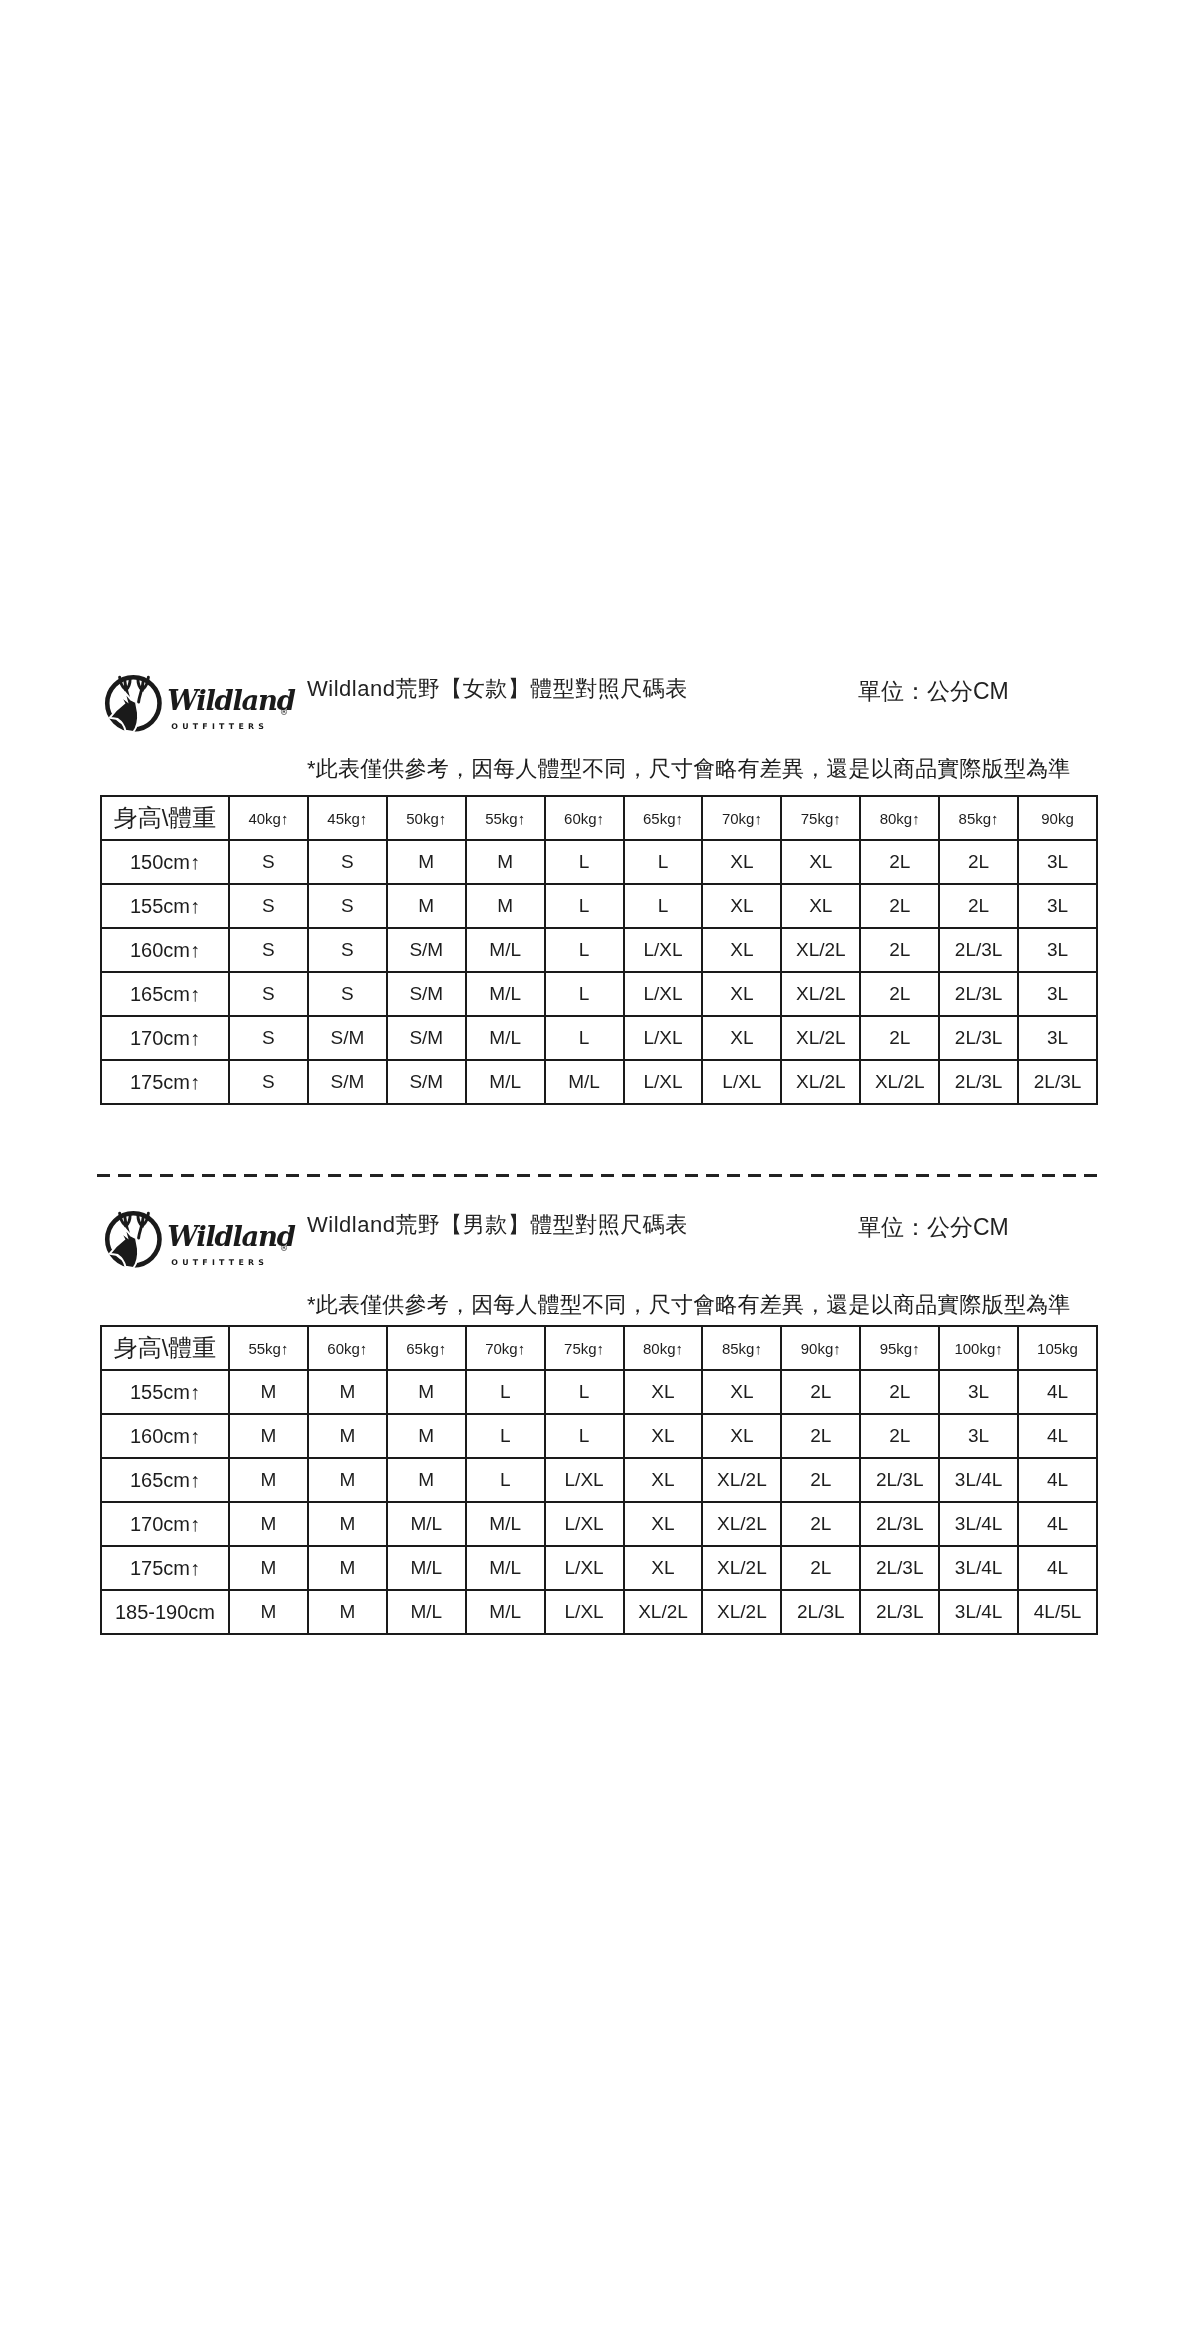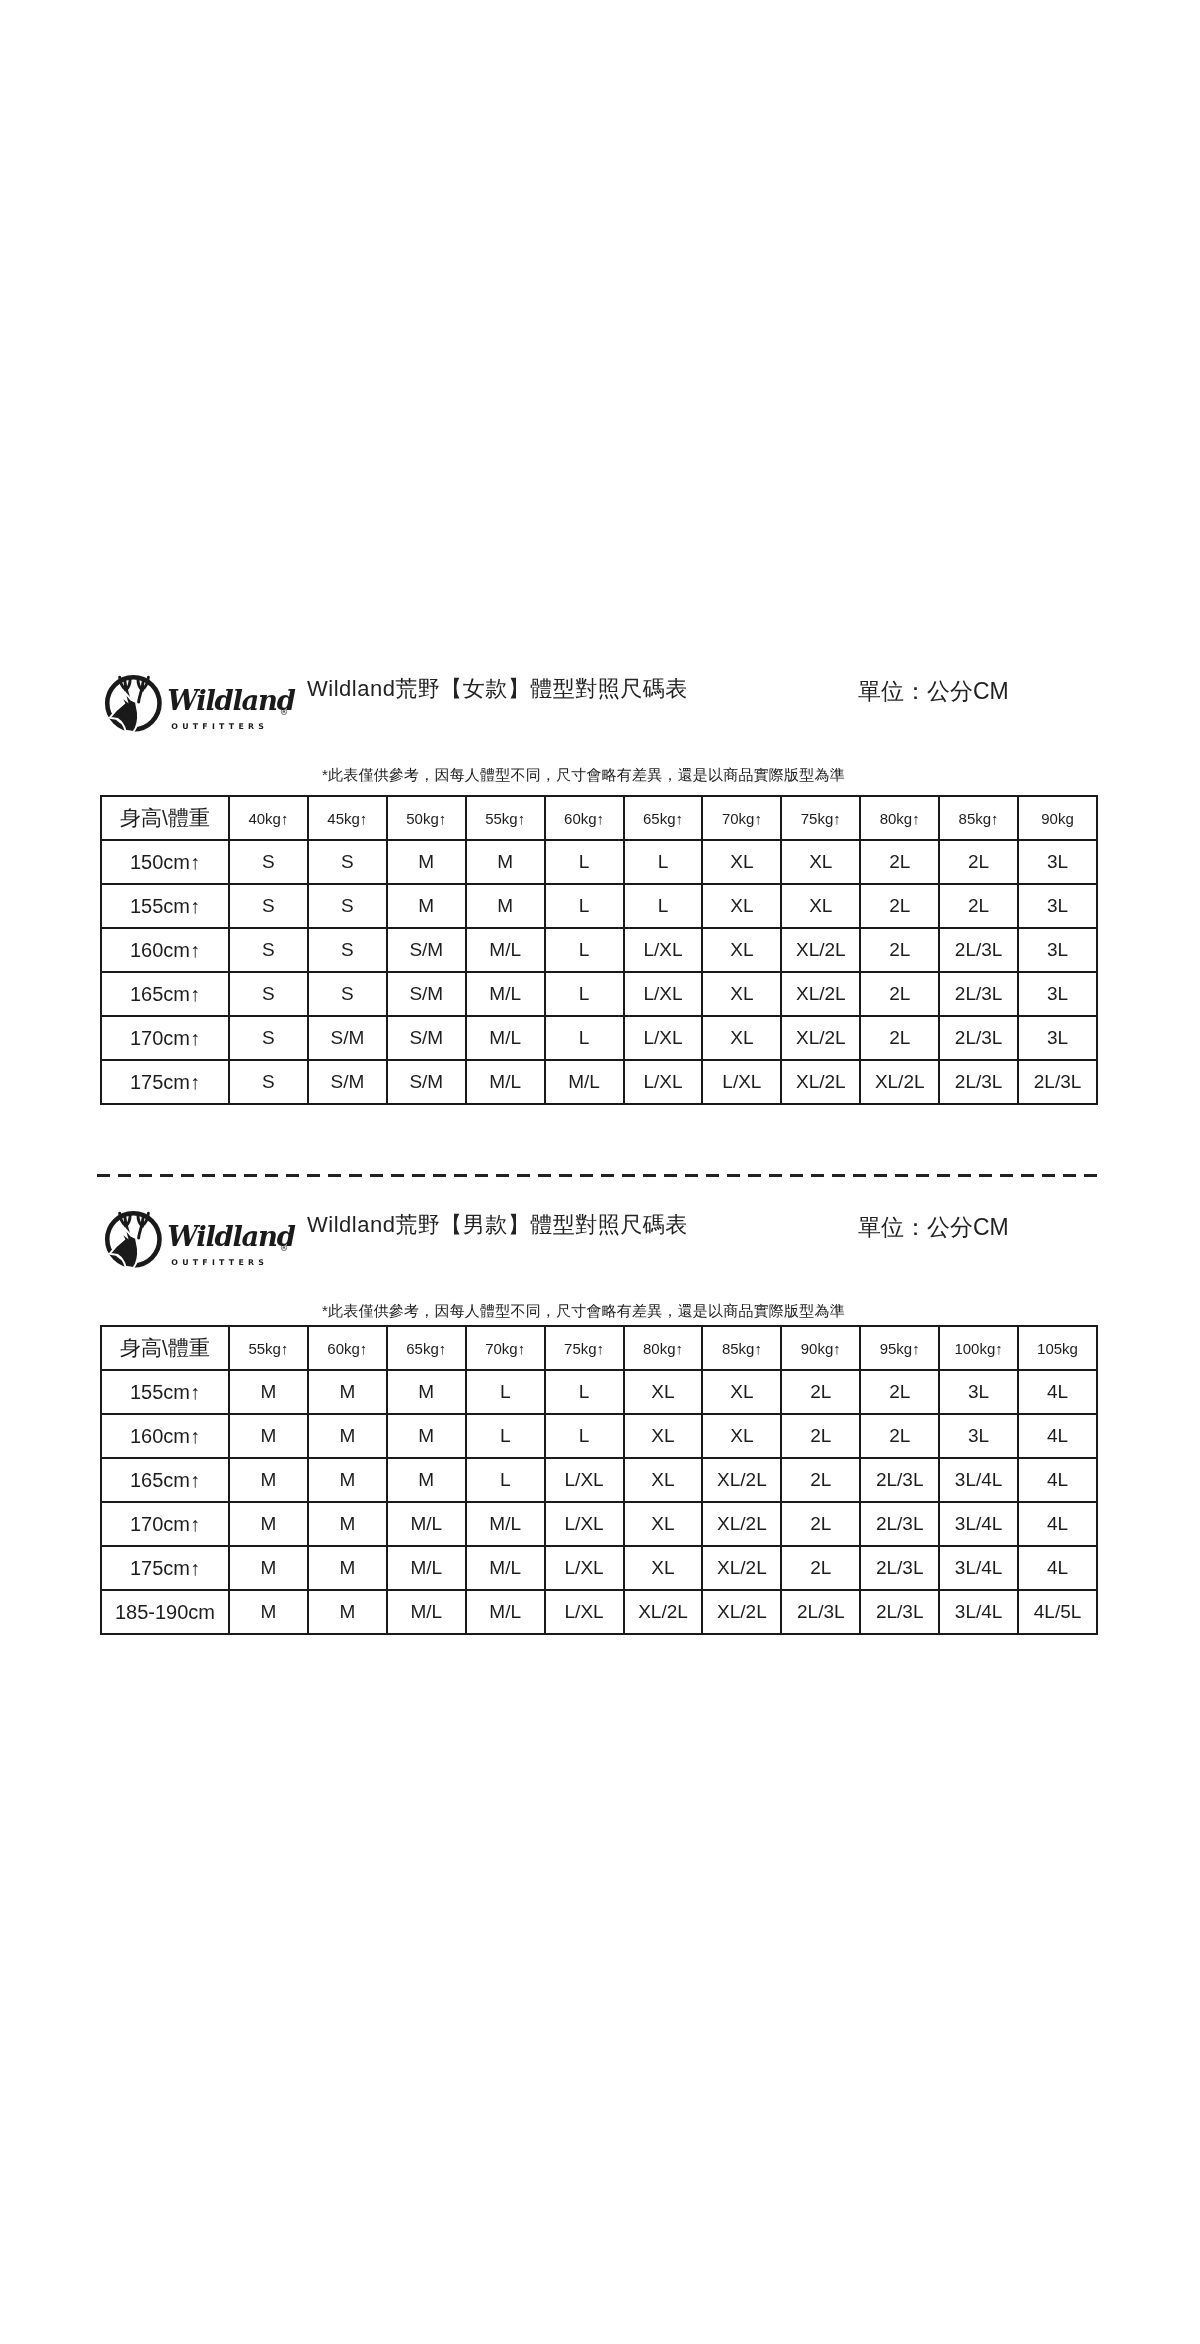--- a/index.html
+++ b/index.html
@@ -16,39 +16,39 @@
   .section-title{
     position:absolute;left:307px;
     font-size:22px;letter-spacing:0.5px;color:#222;
     white-space:nowrap;line-height:1.2;
   }
   .unit-label{
     position:absolute;left:858px;
     font-size:23px;color:#222;white-space:nowrap;line-height:1.2;
   }
   .note{
-    position:absolute;left:322px;
-    font-size:15px;color:#1c1c1c;white-space:nowrap;letter-spacing:0.2px;margin-top:12px;
+    position:absolute;left:307px;
+    font-size:22px;color:#1c1c1c;white-space:nowrap;letter-spacing:0.2px;
   }
 
   table.size-table{
     position:absolute;left:100px;width:998px;
     border-collapse:collapse;table-layout:fixed;
     background:#fff;
   }
   table.size-table th, table.size-table td{
     border:2px solid #1a1a1a;
     height:42px;padding:0;
     text-align:center;vertical-align:middle;
     font-weight:normal;font-size:19px;color:#1d1d1d;
     overflow:hidden;white-space:nowrap;
   }
   table.size-table thead th:first-child{width:126px;}
   table.size-table thead th{font-size:15px;}
-  table.size-table th[data-name="corner-cell"]{font-size:21px;}
+  table.size-table th[data-name="corner-cell"]{font-size:24px;}
   table.size-table tbody th{font-size:20px;}
 
   #table-women{top:795px;}
   #table-men{top:1325px;}
 
   .divider{
     position:absolute;left:97px;top:1174px;width:1006px;height:3px;
     background:repeating-linear-gradient(90deg,#222 0 13px,transparent 13px 21px);
   }
 

